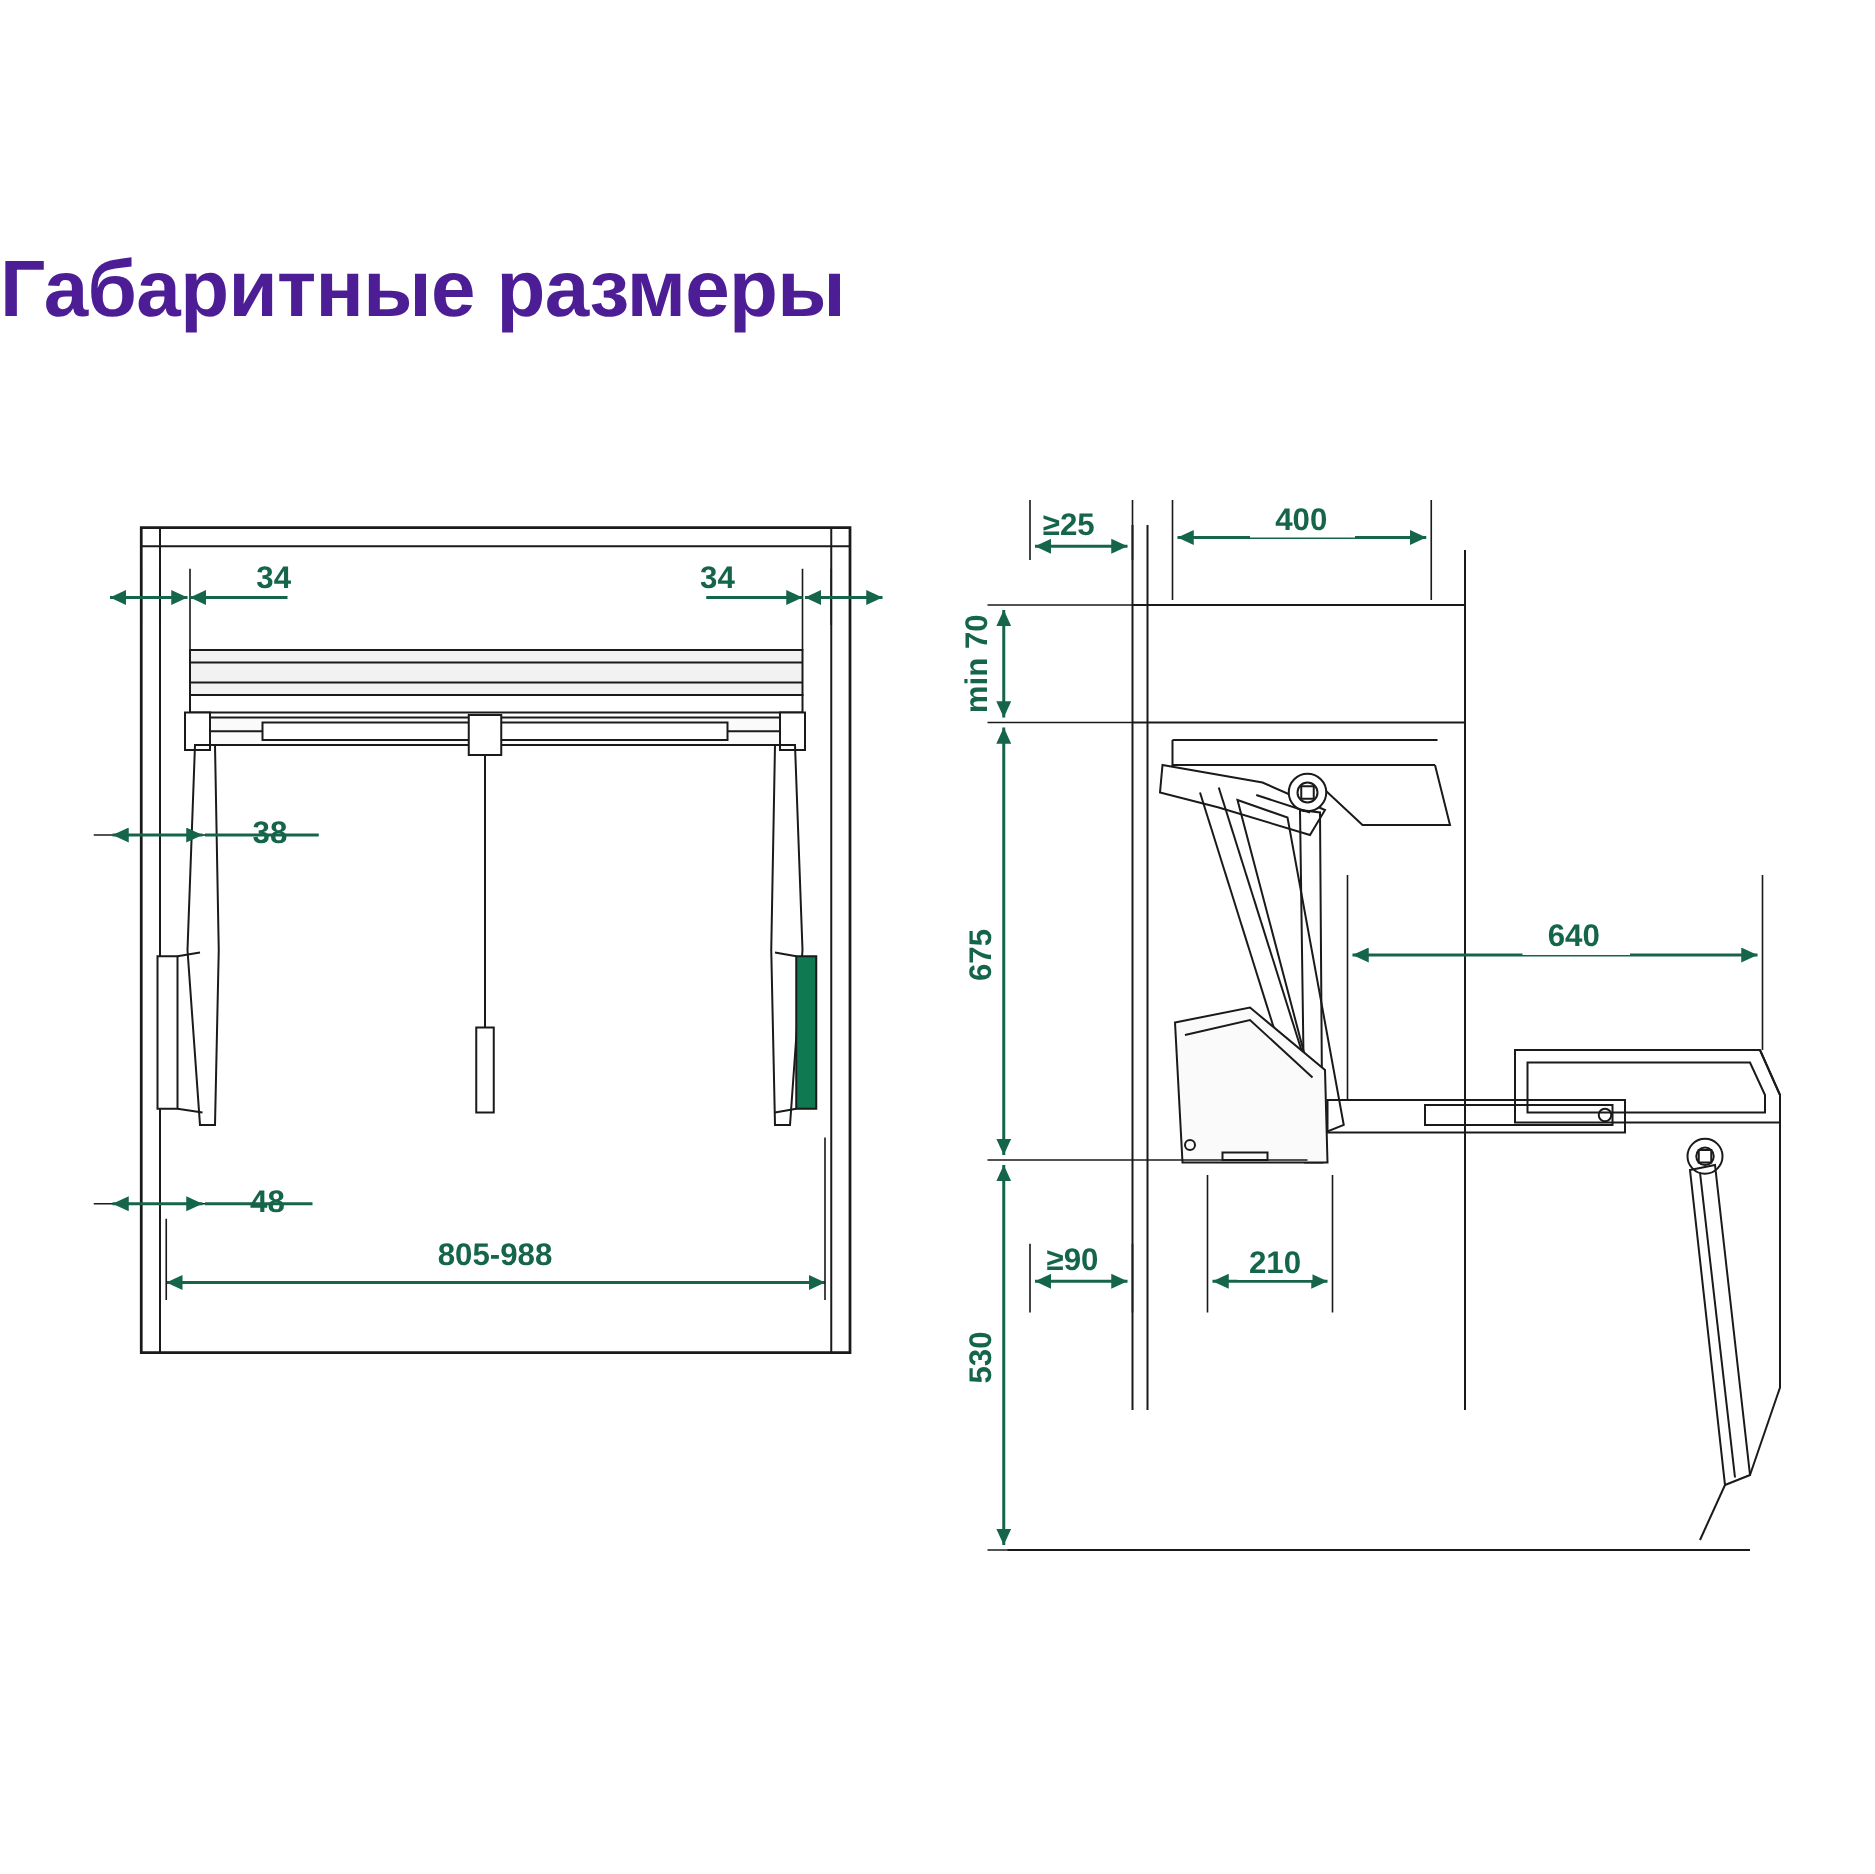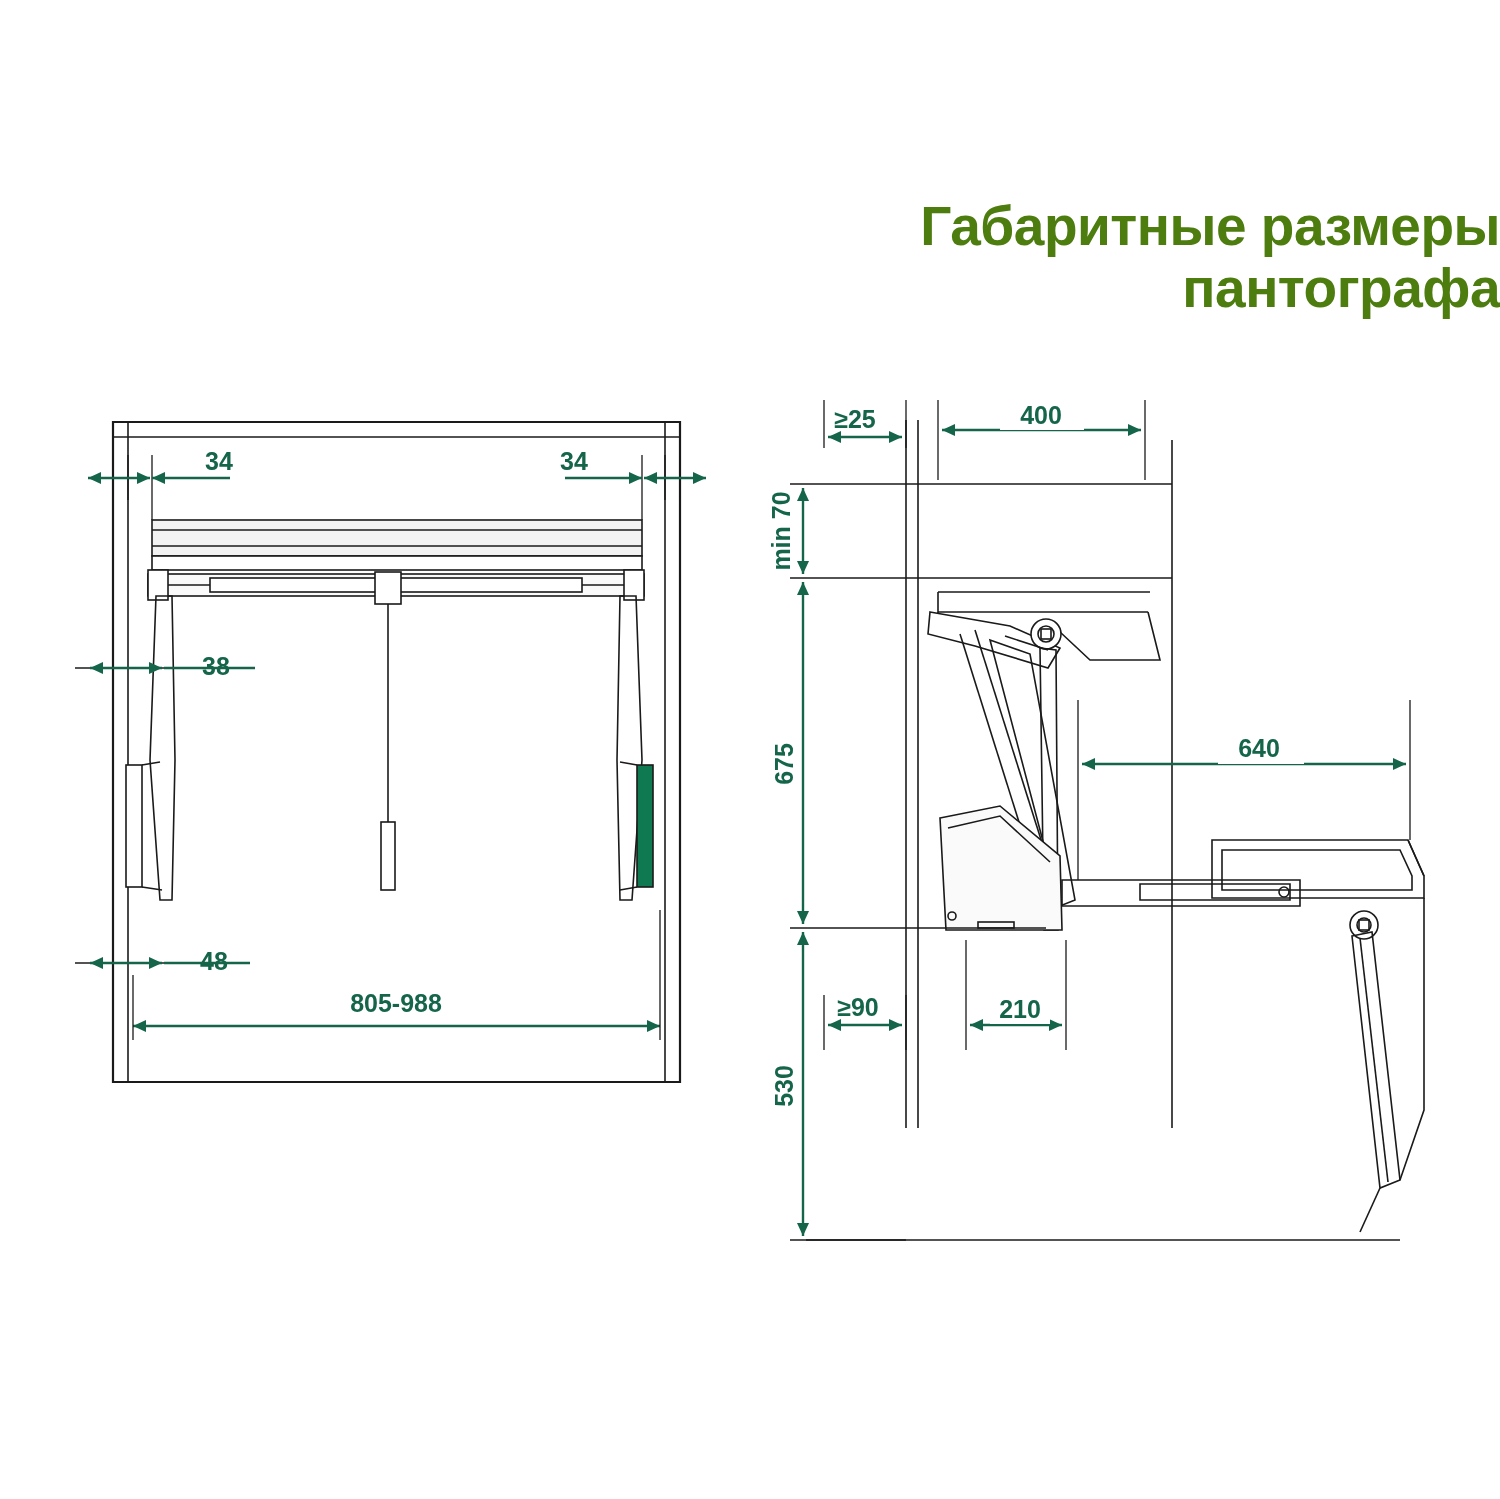--- a/index.html
+++ b/index.html
@@ -17,23 +17,23 @@
   #page {
     position: relative;
     width: 1500px;
     height: 1499px;
   }
   .title {
     position: absolute;
     left: 0;
     top: 196px;
     width: 1500px;
-    text-align: right;
-    color: #4d7c0f;
-    font-size: 55px;
+    text-align: left;
+    color: #4c1d95;
+    font-size: 64px;
     font-weight: bold;
     line-height: 1.12;
     letter-spacing: -0.5px;
     font-family: "Liberation Sans", sans-serif;
   }
   .title .line2 { display: block; }
   svg.drawing {
     position: absolute;
     left: 0;
     top: 0;
@@ -71,21 +71,20 @@
   .fillgray { fill: #f2f2f2; }
   .filllight { fill: #fafafa; }
 </style>
 </head>
 <body>
 
 <div id="page">
 
   <div class="title">
     <span>Габаритные размеры</span>
-    <span class="line2">пантографа</span>
   </div>
 
   <svg class="drawing" viewBox="0 0 1500 1499">
 
     <defs>
       <marker id="arrR" markerWidth="14" markerHeight="12" refX="13" refY="6" orient="auto" markerUnits="userSpaceOnUse">
         <path d="M0,0 L13,6 L0,12 z" fill="#14654a"></path>
       </marker>
       <marker id="arrL" markerWidth="14" markerHeight="12" refX="1" refY="6" orient="auto" markerUnits="userSpaceOnUse">
         <path d="M14,0 L1,6 L14,12 z" fill="#14654a"></path>

